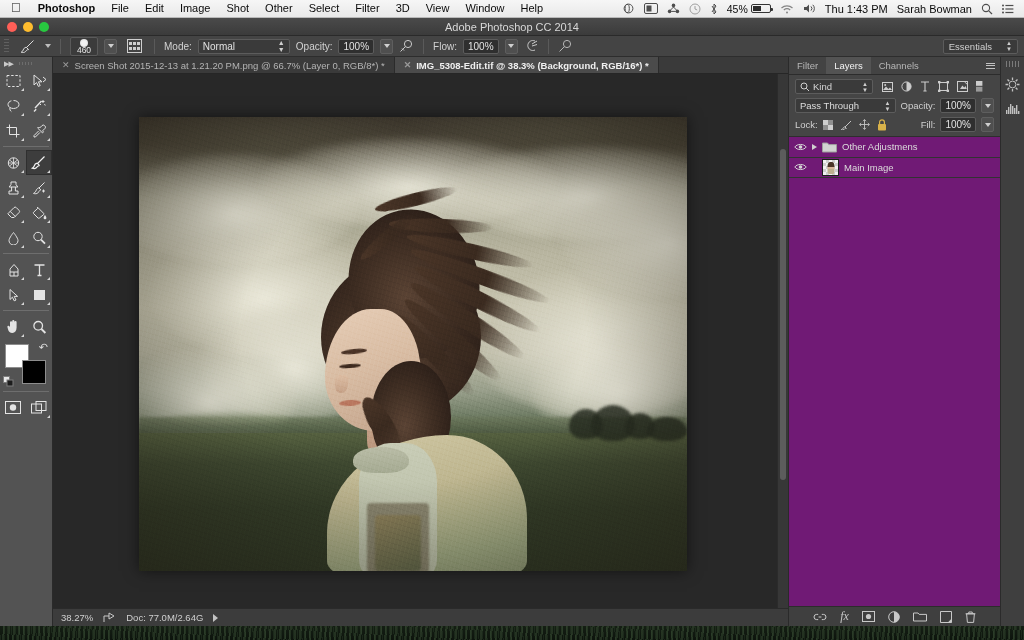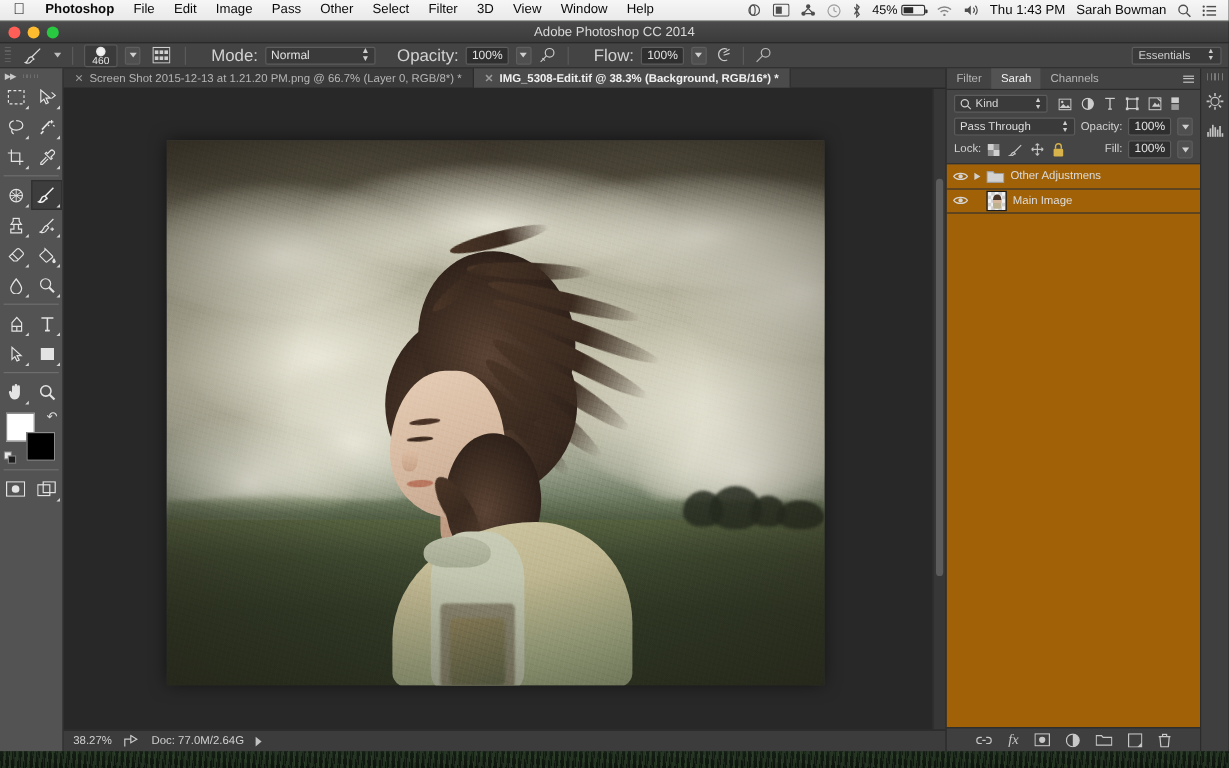--- a/index.html
+++ b/index.html
@@ -103,21 +103,21 @@
     border-radius: 2px; position: relative; display: flex; align-items: flex-end;
     justify-content: center;
   }
   .brush-preview .dot {
     position: absolute; top: 1px; left: 50%; transform: translateX(-50%);
     width: 8px; height: 8px; border-radius: 50%;
     background: radial-gradient(circle, #f2f2f2 40%, #cfcfcf 100%);
   }
   .brush-preview .num { font-size: 8.5px; color: #e7e7e7; line-height: 10px; }
   .ob-sep { width: 1px; height: 15px; background: #5a5a5a; margin: 0 3px; }
-  .ob-label { font-size: 14px; color: #d2d2d2; margin-left: 12px; }
+  .ob-label { font-size: 10px; color: #d2d2d2; }
   .ps-select {
     height: 15px; background: #3a3a3a; border: 1px solid #5c5c5c; border-radius: 2px;
     color: #e0e0e0; font-size: 10px; display: flex; align-items: center;
     padding: 0 4px; position: relative; min-width: 40px;
   }
   .ps-select .arrows {
     margin-left: auto; padding-left: 8px; font-size: 7px; line-height: 7px; color: #cfcfcf;
     display: flex; flex-direction: column;
   }
   .ps-field {
@@ -302,21 +302,21 @@
     font-size: 9.5px; color: #d6d6d6;
   }
   .filter-icons { display: flex; align-items: center; gap: 8px; margin-left: 4px; color: #cdcdcd; font-size: 10px; }
   .blend-select {
     height: 15px; flex: 1 1 auto; background: #3a3a3a; border: 1px solid #5c5c5c;
     border-radius: 2px; display: flex; align-items: center; padding: 0 4px;
     font-size: 9.5px; color: #dedede;
   }
   .lc-label { font-size: 9.5px; color: #d0d0d0; }
   .lock-icons { display: flex; align-items: center; gap: 7px; color: #c4c4c4; font-size: 10px; }
-  #layer-list { flex: 1; background: #a16207; overflow: hidden; }
+  #layer-list { flex: 1; background: #701a75; overflow: hidden; }
   .layer-row {
     height: 20.5px; display: flex; align-items: center; gap: 5px;
     border-bottom: 1px solid #323232; padding: 0 4px; font-size: 9.5px; color: #dcdcdc;
   }
   .layer-row.selected { background: #6d84a6; color: #ffffff; }
   .eye { width: 14px; display: flex; justify-content: center; color: #d5d5d5; }
   .disc-tri {
     width: 0; height: 0; border-top: 3.5px solid transparent; border-bottom: 3.5px solid transparent;
     border-left: 5px solid #d0d0d0;
   }
@@ -360,21 +360,21 @@
     <div class="grass"></div>
   </div>
 
   <div id="menubar">
     <div class="mb-left">
       <div class="mb-item apple"></div>
       <div class="mb-item bold">Photoshop</div>
       <div class="mb-item">File</div>
       <div class="mb-item">Edit</div>
       <div class="mb-item">Image</div>
-      <div class="mb-item">Pass</div>
+      <div class="mb-item">Shot</div>
       <div class="mb-item">Other</div>
       <div class="mb-item">Select</div>
       <div class="mb-item">Filter</div>
       <div class="mb-item">3D</div>
       <div class="mb-item">View</div>
       <div class="mb-item">Window</div>
       <div class="mb-item">Help</div>
     </div>
     <div class="mb-right">
       <span class="icn">
@@ -811,21 +811,21 @@
           <span class="sb-arrow"></span>
         </div>
       </div>
 
       <div id="rightdock">
         <div id="panel-tabs">
           <div class="ptab">
               <span>Filter</span>
             </div>
           <div class="ptab active">
-              <span>Sarah</span>
+              <span>Layers</span>
             </div>
           <div class="ptab">
               <span>Channels</span>
             </div>
           <div class="panel-menu">
               <i></i>
               <i></i>
               <i></i>
             </div>
         </div>

